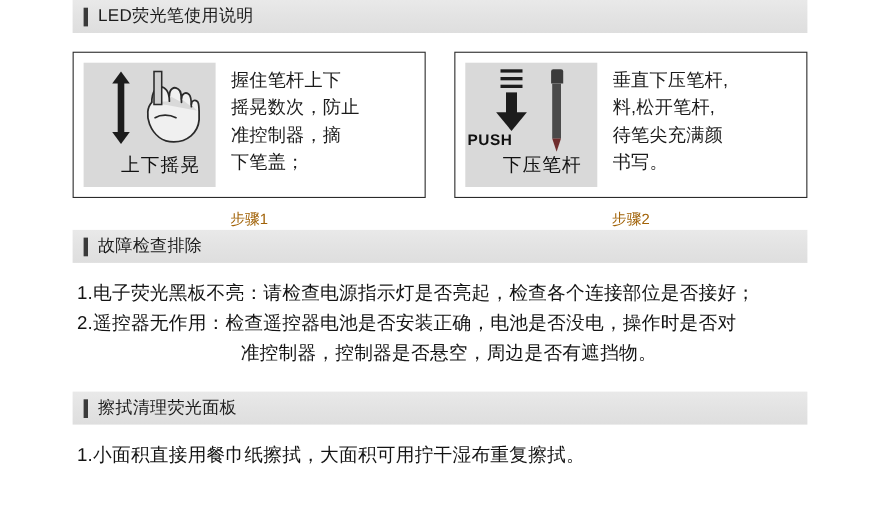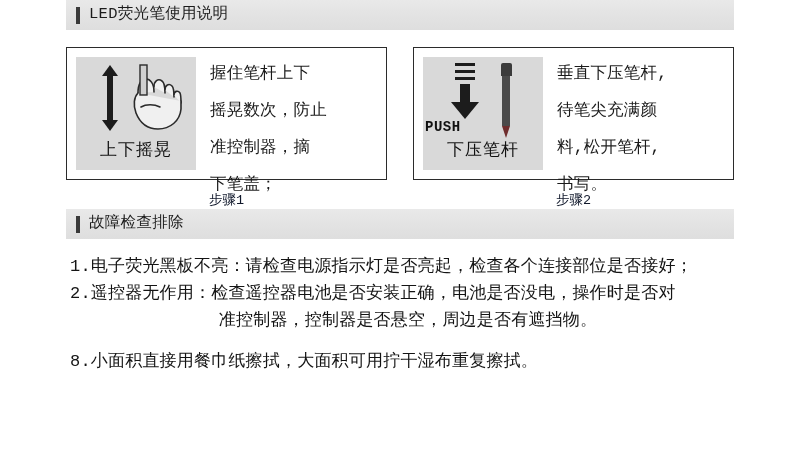--- a/index.html
+++ b/index.html
@@ -13,21 +13,20 @@
     font-family: "Liberation Sans", sans-serif;
     color: #1a1a1a;
     overflow: hidden;
   }
   .page {
     position: relative;
     width: 800px;
     height: 462px;
     box-sizing: border-box;
     padding: 0 66px;
-    font-family: Liberation Mono, monospace;
   }
 
   
   .section-bar {
     position: relative;
     height: 30px;
     background: linear-gradient(to bottom, #e9e9e9 0%, #e3e3e3 50%, #dedede 100%);
     display: flex;
     align-items: center;
   }
@@ -80,27 +79,26 @@
     flex: 1 1 auto;
     padding-left: 14px;
     font-size: 16.5px;
     line-height: 25px;
     color: #1a1a1a;
     display: flex;
     flex-direction: column;
     justify-content: flex-start;
     padding-top: 4px;
     letter-spacing: 0.2px;
-    gap: 12px;
   }
   .step-caption {
     text-align: center;
     font-size: 13.5px;
     margin-top: 11px;
-    color: #0f172a;
+    color: #a16207;
   }
 
   
   .icon1-art {
     position: relative;
     width: 120px;
     height: 82px;
   }
   .icon1-arrows {
     position: absolute;
@@ -138,21 +136,21 @@
     position: absolute;
     left: 48px;
     top: 6px;
   }
   .icon-label {
     font-size: 17px;
     color: #111;
     letter-spacing: 1px;
     position: absolute;
     bottom: 9px;
-    left: 0;
+    left: 10px;
     width: 100%;
     text-align: center;
   }
 
   
   .icon2-art {
     position: relative;
     width: 120px;
     height: 80px;
   }
@@ -307,22 +305,22 @@
             <div class="pen">
               <div class="pen-cap"></div>
               <div class="pen-body"></div>
               <div class="pen-tip"></div>
             </div>
           </div>
           <div class="icon-label">下压笔杆</div>
         </div>
         <div class="step-text">
           <span>垂直下压笔杆,</span>
+          <span>料,松开笔杆,</span>
           <span>待笔尖充满颜</span>
-          <span>料,松开笔杆,</span>
           <span>书写。</span>
         </div>
       </div>
       <div class="step-caption">步骤2</div>
     </div>
 
   </div>
 
   <div class="section-bar bar-spacer-1">
     <div class="accent"></div>
@@ -331,19 +329,23 @@
   <div class="list">
     <div class="list-item">
       <span>1.电子荧光黑板不亮：请检查电源指示灯是否亮起，检查各个连接部位是否接好；</span>
     </div>
     <div class="list-item">
       <span>2.遥控器无作用：检查遥控器电池是否安装正确，电池是否没电，操作时是否对</span>
       <span class="cont">准控制器，控制器是否悬空，周边是否有遮挡物。</span>
     </div>
   </div>
 
+  <div class="section-bar bar-spacer-2">
+    <div class="accent"></div>
+    <div class="title">擦拭清理荧光面板</div>
+  </div>
   <div class="list">
     <div class="list-item">
-      <span>8.小面积直接用餐巾纸擦拭，大面积可用拧干湿布重复擦拭。</span>
+      <span>1.小面积直接用餐巾纸擦拭，大面积可用拧干湿布重复擦拭。</span>
     </div>
   </div>
 
 </div>
 
 </body></html>

